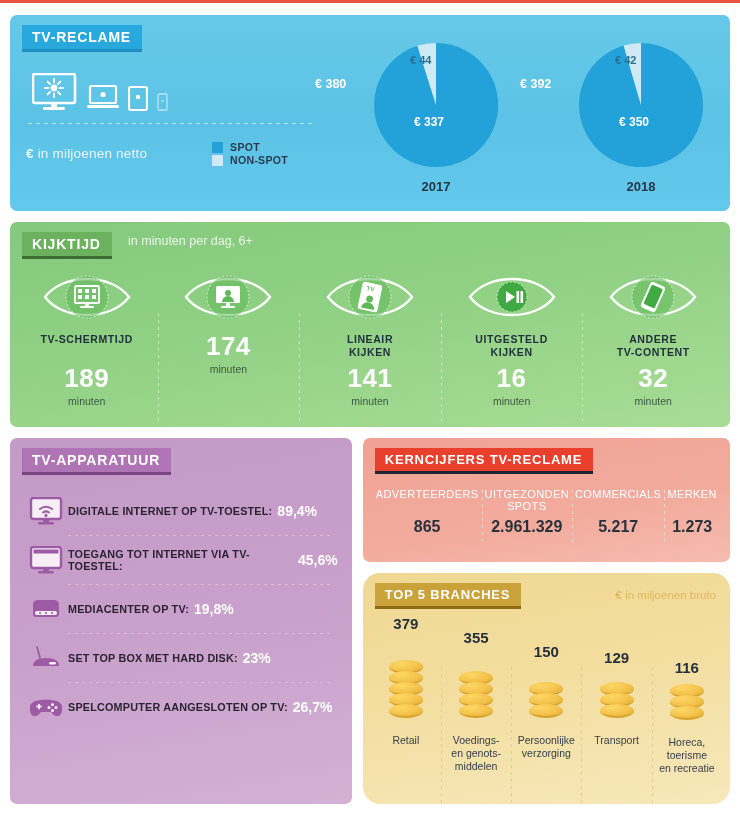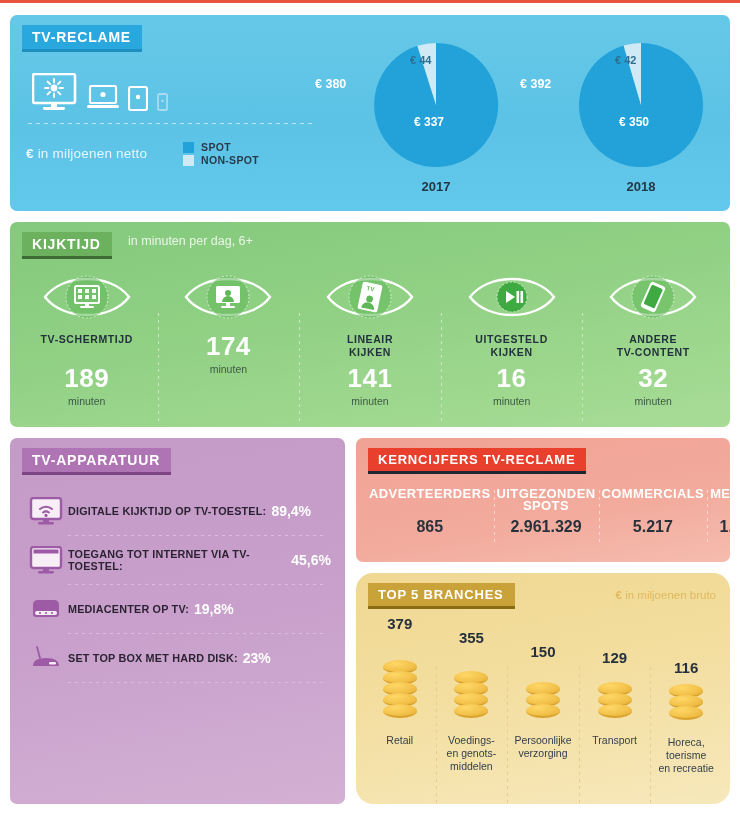--- a/index.html
+++ b/index.html
@@ -27,21 +27,21 @@
     overflow:hidden;
   }
   .sec-tv .badge { background:#29a8dd; border-bottom:3px solid #1e8fc0; margin:10px 0 0 12px; }
   .tv-left { position:absolute; left:16px; top:52px; width:290px; }
   .device-row { display:flex; align-items:flex-end; gap:9px; height:44px; padding-left:6px;}
   .dashed-rule { margin:12px 2px 0 2px; height:1px;
       background:repeating-linear-gradient(90deg,#bfe6f5 0 4px, transparent 4px 8px); }
   .tv-legendline { display:flex; align-items:center; margin-top:16px; }
   .euro-note { color:#e9f6fc; font-size:13.5px; letter-spacing:.2px; }
   .euro-note b { font-weight:bold; }
-  .legend { margin-left:24px;padding-left:12px; }
+  .legend { margin-left:53px;padding-left:12px; }
   .legend-item { display:flex; align-items:center; margin:1px 0; }
   .legend-sw { width:11px; height:11px; margin-right:7px; }
   .sw-spot { background:#23a2d9; }
   .sw-nonspot { background:#cfe9f5; }
   .legend-lbl { font-size:10.5px; font-weight:bold; color:#2b3a48; letter-spacing:.3px; }
 
   .pie-wrap { position:absolute; top:24px; height:150px; }
   .pie-2017 { left:360px; width:170px; }
   .pie-2018 { left:565px; width:170px; }
   .pie-total { position:absolute; top:62px; font-size:12.5px; font-weight:bold; color:#ffffff; }
@@ -94,21 +94,21 @@
     background:linear-gradient(170deg,#f0a294 0%, #f2ab9d 60%, #f5bcae 100%);
     overflow:hidden;
   }
   .sec-kern .badge { background:#e8402c; border-bottom:3px solid #1d2733; margin:10px 0 0 12px; font-size:13px;}
   .kern-grid { display:flex; margin-top:14px; padding:0 10px; }
   .kern-col { flex:1; text-align:center; position:relative; padding:0 3px;}
   .kern-col + .kern-col::before {
     content:""; position:absolute; left:0; top:2px; width:1px; height:52px;
     background:repeating-linear-gradient(180deg,#fbd9d0 0 3px, transparent 3px 7px);
   }
-  .kern-h { font-size:13px; font-weight:bold; color:#ffffff; letter-spacing:.4px; line-height:12px; min-height:26px;}
+  .kern-h { font-size:11px; font-weight:normal; color:#ffffff; letter-spacing:.4px; line-height:12px; min-height:26px;}
   .kern-v { font-size:16px; font-weight:bold; color:#28313c; margin-top:4px; }
 
   .sec-top5 {
     position:relative; height:231px; border-radius:17px;
     background:linear-gradient(170deg,#f0d893 0%, #f3de9f 45%, #f7e8bb 100%);
     overflow:hidden;
   }
   .sec-top5 .badge { background:#c9a33a; border-bottom:3px solid #8a6b14; margin:10px 0 0 12px; font-size:13px; vertical-align:middle;}
   .top5-note { position:absolute; right:14px; top:16px; font-size:11.5px; color:#dfb95e; }
   .top5-grid { display:flex; margin-top:6px; padding:0 8px; }
@@ -336,21 +336,21 @@
               <rect x="2" y="1" width="30" height="21" rx="2.4" fill="#f7eef6" stroke="#9d5ba6" stroke-width="2.4"></rect>
               <g fill="none" stroke="#9d5ba6" stroke-width="2" stroke-linecap="round">
                 <path d="M11 12 a9 9 0 0 1 12 0"></path>
                   <path d="M14 15.5 a5 5 0 0 1 6 0"></path>
               </g>
                 <circle cx="17" cy="18.4" r="1.6" fill="#9d5ba6"></circle>
               <rect x="14" y="22" width="6" height="3" fill="#9d5ba6"></rect>
                 <rect x="9" y="25" width="16" height="2.4" rx="1.2" fill="#9d5ba6"></rect>
             </svg>
           </span>
-          <span class="app-txt">DIGITALE KIJKTIJD OP TV-TOESTEL:</span>
+          <span class="app-txt">DIGITALE INTERNET OP TV-TOESTEL:</span>
           <span class="app-pct" style="margin-left:5px;">89,4%</span>
         </div>
         <div class="app-sep"></div>
 
         <div class="app-row">
           <span class="app-ico">
             <svg width="34" height="28" viewBox="0 0 34 28">
               <rect x="2" y="1" width="30" height="21" rx="2.4" fill="#f7eef6" stroke="#9d5ba6" stroke-width="2.4"></rect>
               <rect x="4.5" y="3.5" width="25" height="4" fill="#9d5ba6"></rect>
               <rect x="14" y="22" width="6" height="3" fill="#9d5ba6"></rect>
@@ -385,20 +385,37 @@
               <line x1="11" y1="14" x2="8" y2="3" stroke="#9d5ba6" stroke-width="1.8" stroke-linecap="round"></line>
               <path d="M4 22 q0-8 13-8 q13 0 13 8 Z" fill="#9d5ba6"></path>
               <rect x="20" y="18" width="7" height="2.6" rx="1.3" fill="#f7eef6"></rect>
             </svg>
           </span>
           <span class="app-txt">SET TOP BOX MET HARD DISK:</span>
           <span class="app-pct" style="margin-left:5px;">23%</span>
         </div>
         <div class="app-sep"></div>
 
+        <div class="app-row">
+          <span class="app-ico">
+            <svg width="36" height="24" viewBox="0 0 36 24">
+              <path d="M7 6 q11-3 22 0 q6 2 5 10 q-1 6-6 5 q-3-1-5-4 h-10 q-2 3-5 4 q-5 1-6-5 q-1-8 5-10 Z" fill="#9d5ba6"></path>
+              <g fill="#f7eef6">
+                <rect x="8.2" y="10.6" width="5.6" height="1.9" rx=".9"></rect>
+                  <rect x="10.1" y="8.7" width="1.9" height="5.6" rx=".9"></rect>
+                <circle cx="24.5" cy="9.6" r="1.5"></circle>
+                  <circle cx="28" cy="12.6" r="1.5"></circle>
+                  <circle cx="21" cy="12.6" r="1.5"></circle>
+                  <circle cx="24.5" cy="15.4" r="1.5"></circle>
+              </g>
+            </svg>
+          </span>
+          <span class="app-txt">SPELCOMPUTER AANGESLOTEN OP TV:</span>
+          <span class="app-pct" style="margin-left:5px;">26,7%</span>
+        </div>
 
       </div>
     </section>
 
     <div class="rightcol">
 
       <section class="sec-kern">
         <div class="badge">KERNCIJFERS TV-RECLAME</div>
         <div class="kern-grid">
           <div class="kern-col">

